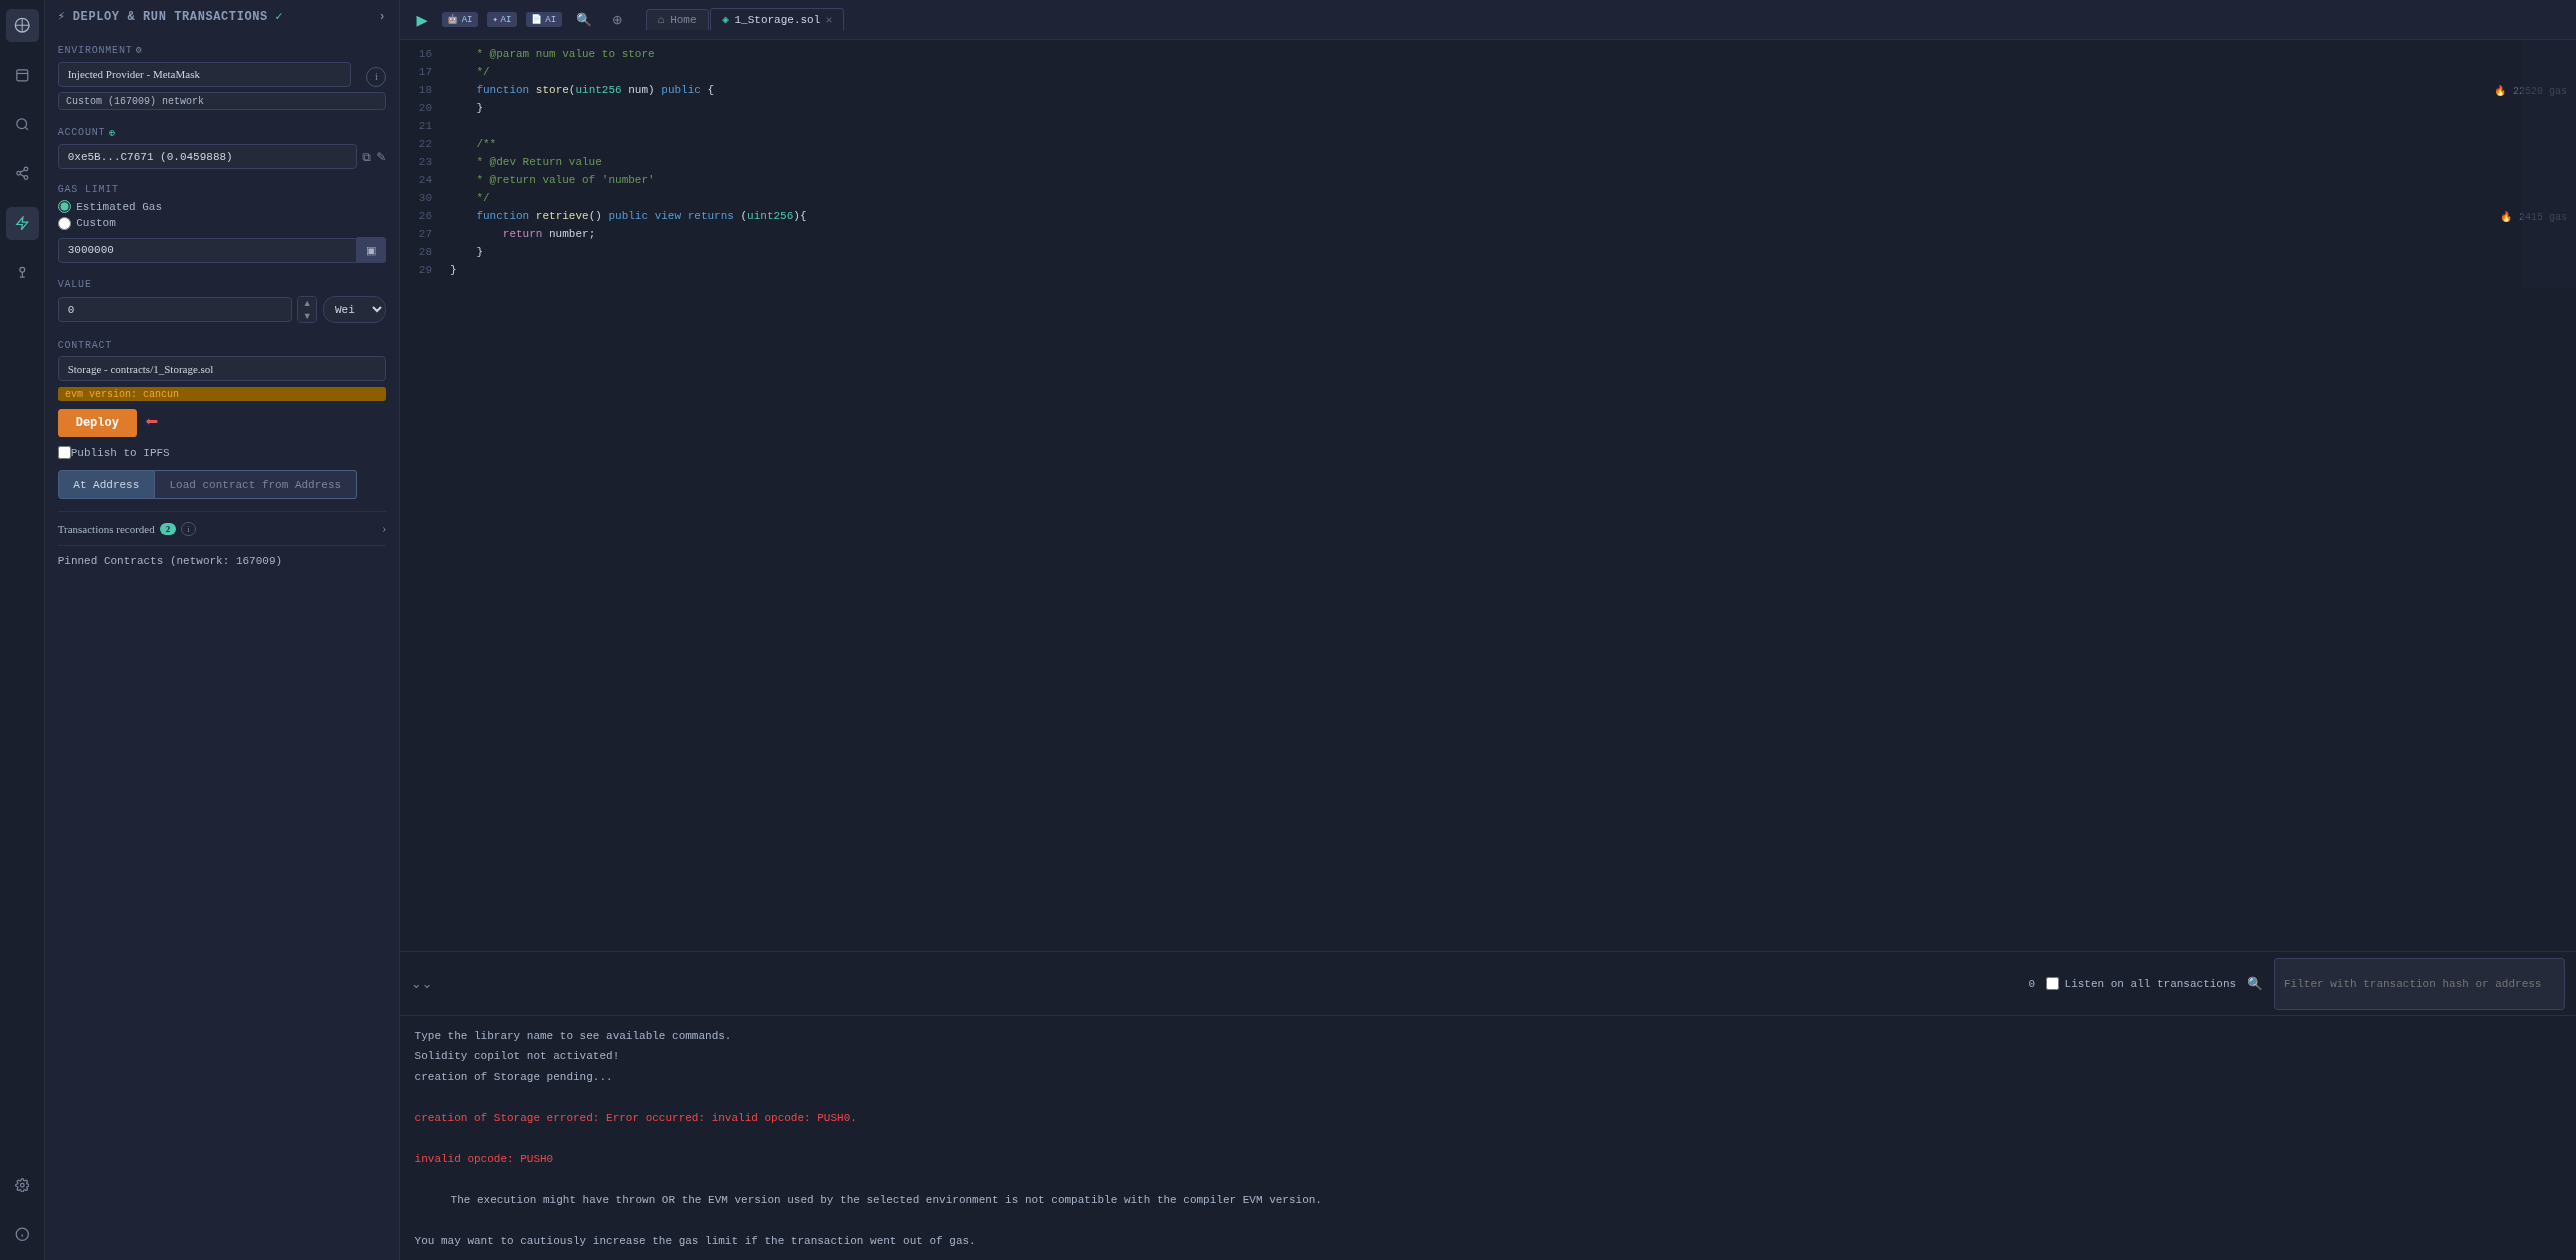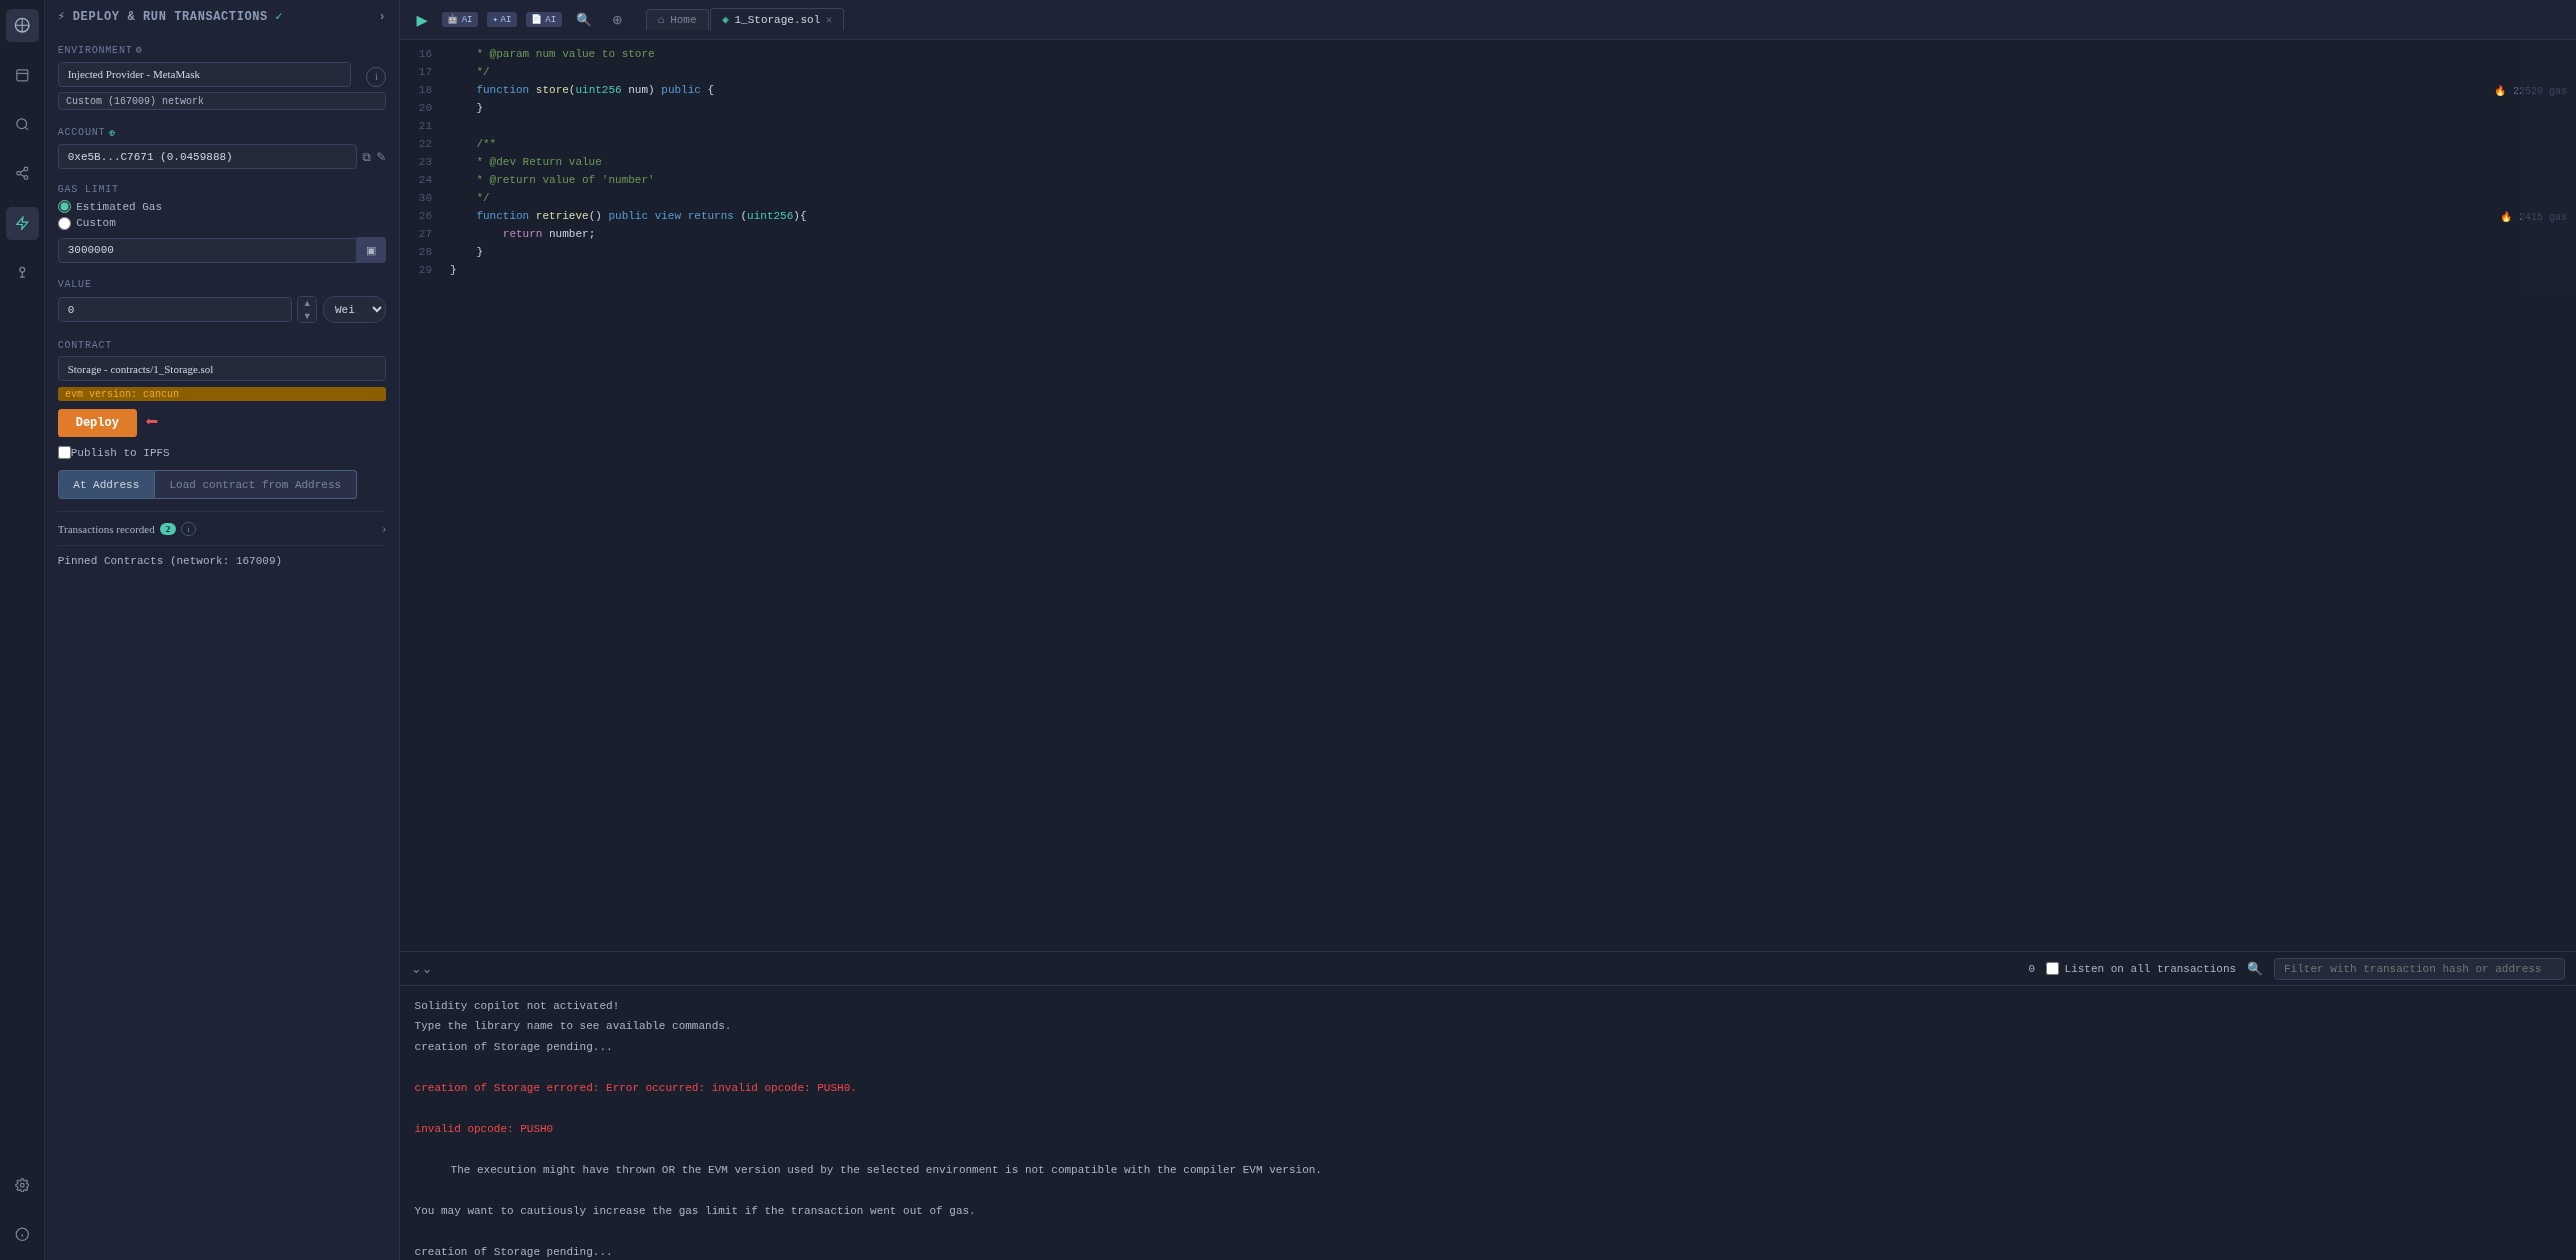--- a/index.html
+++ b/index.html
@@ -465,21 +465,21 @@
       background: transparent;
       border: none;
       color: #7a8499;
       cursor: pointer;
       font-size: 12.7px;
     }
     .filter-input {
       background: #252a3a;
       border: 0.9px solid #3a4060;
       color: #7a8499;
-      padding: 4px 9px;
+      padding: 19px 9px;
       border-radius: 3.6px;
       font-family: inherit;
       font-size: 11px;
       width: 291px;
     }
 
     .console-output {
       flex: 1;
       overflow-y: auto;
       padding: 11px 14.6px;
@@ -800,22 +800,22 @@
       <span class="console-count">0</span>
       <div class="listen-checkbox">
         <input type="checkbox" style="">
         <span>Listen on all transactions</span>
       </div>
       <button class="search-icon-btn">🔍</button>
       <input class="filter-input" type="text" placeholder="Filter with transaction hash or address" style="">
     </div>
 
     <div class="console-output">
+      <p class="console-normal">Type the library name to see available commands.</p>
       <p class="console-normal">Solidity copilot not activated!</p>
-      <p class="console-normal">Type the library name to see available commands.</p>
       <p class="console-normal">creation of Storage pending...</p>
       <p>&nbsp;</p>
       <p class="console-error">creation of Storage errored: Error occurred: invalid opcode: PUSH0.</p>
       <p>&nbsp;</p>
       <p class="console-error">invalid opcode: PUSH0</p>
       <p>&nbsp;</p>
       <p class="console-normal" style="padding-left:36px;">The execution might have thrown OR the EVM version used by the selected environment is not compatible with the compiler EVM version.</p>
       <p>&nbsp;</p>
       <p class="console-normal">You may want to cautiously increase the gas limit if the transaction went out of gas.</p>
       <p>&nbsp;</p>

